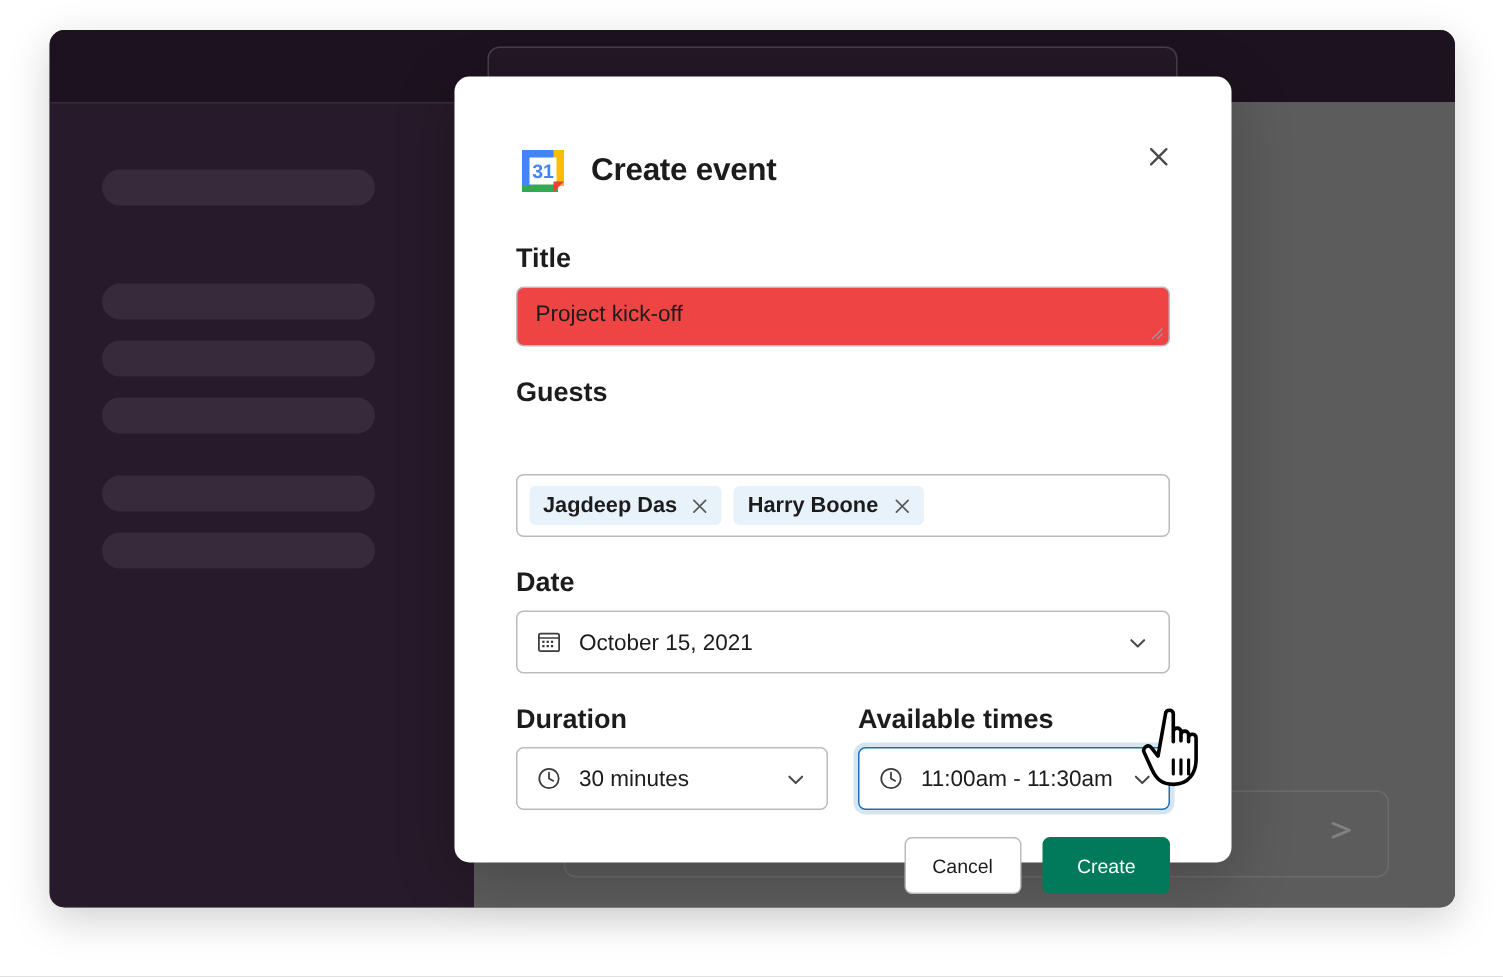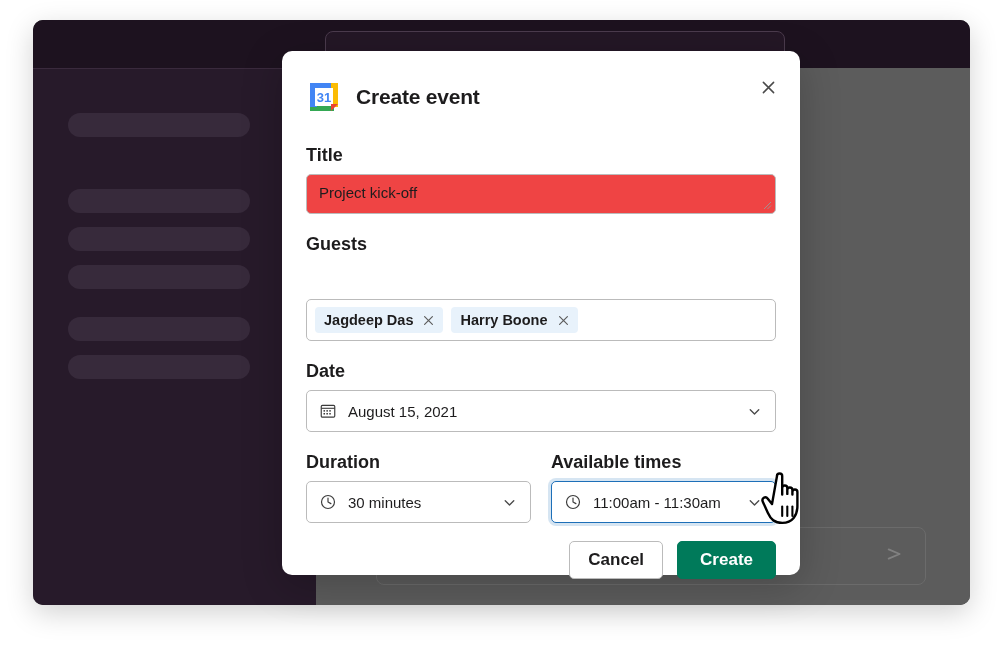--- a/index.html
+++ b/index.html
@@ -107,28 +107,28 @@
   .app-scrim {
     position: absolute;
     left: 283px; top: 48px; right: 0; bottom: 0;
     background: rgba(40,40,40,0.12);
     pointer-events: none;
   }
 
   
   .modal {
     position: absolute;
-    left: 282px;
+    left: 303px;
     top: 51px;
     width: 518px;
     height: 524px;
     background: #ffffff;
     border-radius: 10px;
     box-shadow: 0 10px 40px rgba(0,0,0,0.22);
-    padding: 0;
+    padding: 17px;
   }
 
   .modal-inner {
     position: relative;
     padding: 24px 24px 0 24px;
     height: 100%;
   }
 
   .modal-header {
     display: flex;
@@ -280,22 +280,22 @@
   .actions {
     display: flex;
     justify-content: flex-end;
     gap: 14px;
     margin-top: 18px;
   }
 
   .btn {
     height: 38px;
     border-radius: 5px;
-    font-size: 17px;
-    font-weight: bold;
+    font-size: 13px;
+    font-weight: normal;
     cursor: pointer;
     font-family: "Liberation Sans", sans-serif;
     padding: 0 18px;
     border: 1px solid transparent;
   }
 
   .btn-cancel {
     background: #ffffff;
     border: 1px solid #bbbbbb;
     color: #1d1c1d;
@@ -425,21 +425,21 @@
               <g fill="currentColor" stroke="none">
                 <rect x="5" y="9" width="1.7" height="1.7"></rect>
                   <rect x="8.2" y="9" width="1.7" height="1.7"></rect>
                   <rect x="11.4" y="9" width="1.7" height="1.7"></rect>
                 <rect x="5" y="12.2" width="1.7" height="1.7"></rect>
                   <rect x="8.2" y="12.2" width="1.7" height="1.7"></rect>
                   <rect x="11.4" y="12.2" width="1.7" height="1.7"></rect>
               </g>
             </svg>
           </span>
-          <span class="select-value">August 15, 2021</span>
+          <span class="select-value">October 15, 2021</span>
           <span class="chev">
             <svg width="17" height="17" viewBox="0 0 20 20" fill="none" stroke="currentColor" stroke-width="1.6" stroke-linecap="round" stroke-linejoin="round">
               <path d="M5 8 L10 13 L15 8"></path>
             </svg>
           </span>
         </div>
       </div>
 
       <div class="two-col">
         <div>

